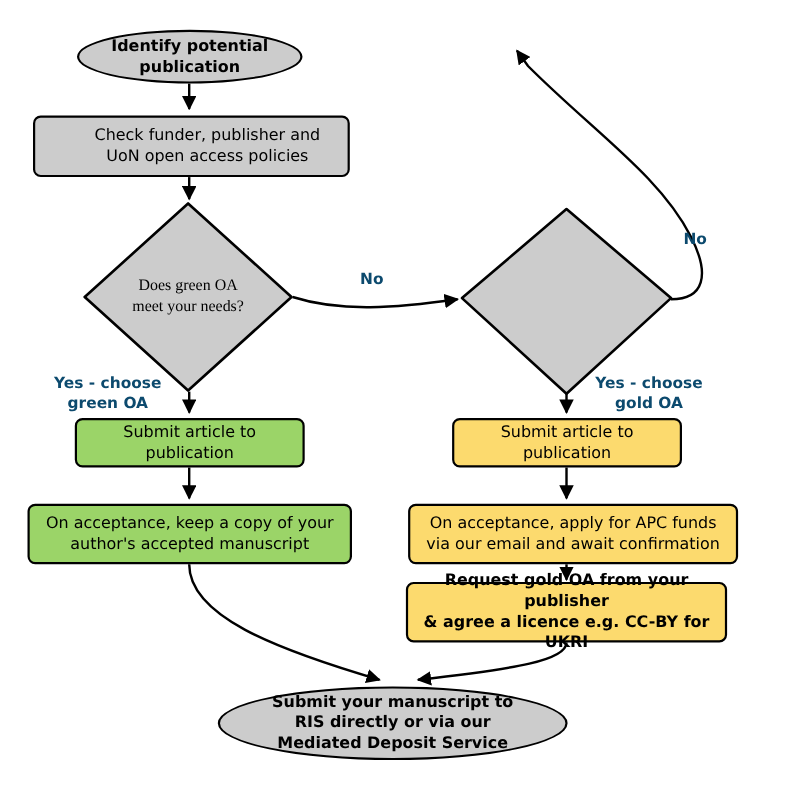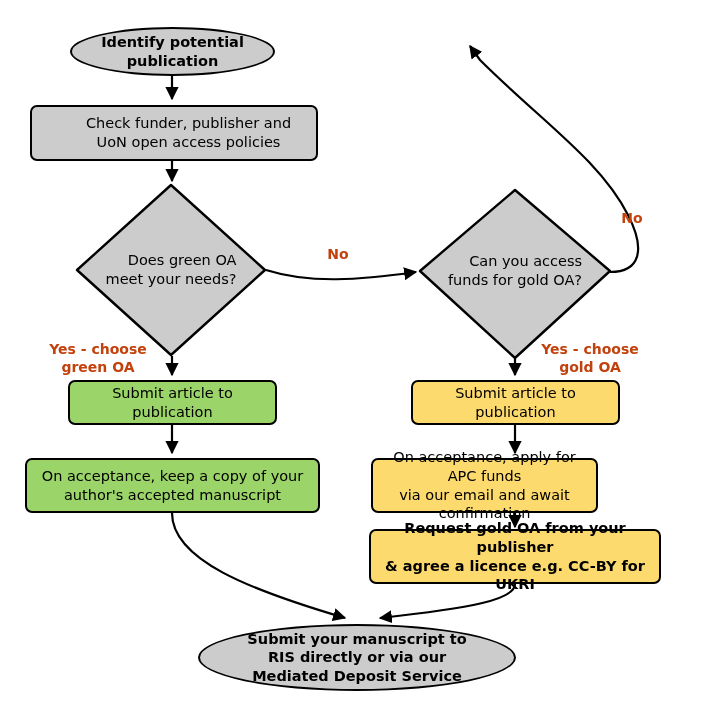--- a/index.html
+++ b/index.html
@@ -56,33 +56,34 @@
     font-size: 14.5px;
     font-weight: bold;
   }
 
   
   .diamond-text {
     position: absolute;
     display: flex;
     align-items: center;
     justify-content: center;
-    text-align: right;
+    text-align: center;
     font-size: 14.5px;
     color: #000000;
     line-height: 1.28;
     white-space: pre-line;
+    font-family: Liberation Serif, serif;
   }
 
   
   .edge-label {
     position: absolute;
     font-size: 14px;
     font-weight: bold;
-    color: #c2410c;
+    color: #0c4a6e;
     white-space: pre-line;
     line-height: 1.25;
   }
   .edge-label.center { text-align: center; }
 </style>
 </head>
 <body>
 
 <div id="canvas">
 
@@ -141,39 +142,35 @@
     <span class="label">Check funder, publisher and
 UoN open access policies</span>
   </div>
 
   <div class="diamond-text" style="left:86px; top:244px; width:170px; height:52px;">
     <span>Does green OA
 meet your needs?</span>
   </div>
 
 
-  <div class="diamond-text" style="left:430px; top:245px; width:170px; height:52px;">
-    <span>Can you access
-funds for gold OA?</span>
-  </div>
 
   <div class="node box green" style="left:68px; top:380px; width:209px; height:45px;">
     <span class="label">Submit article to publication</span>
   </div>
 
   <div class="node box green" style="left:25px; top:458px; width:295px; height:55px;">
     <span class="label">On acceptance, keep a copy of your
 author's accepted manuscript</span>
   </div>
 
   <div class="node box yellow" style="left:411px; top:380px; width:209px; height:45px;">
     <span class="label">Submit article to publication</span>
   </div>
 
-  <div class="node box yellow" style="left:371px; top:458px; width:227px; height:55px;">
+  <div class="node box yellow" style="left:371px; top:458px; width:300px; height:55px;">
     <span class="label">On acceptance, apply for APC funds
 via our email and await confirmation</span>
   </div>
 
   <div class="node box yellow" style="left:369px; top:529px; width:292px; height:55px;font-weight:bold;">
     <span class="label">Request gold OA from your publisher
 &amp; agree a licence e.g. CC-BY for UKRI</span>
   </div>
 
   <div class="node ellipse" style="left:198px; top:624px; width:318px; height:67px;">

